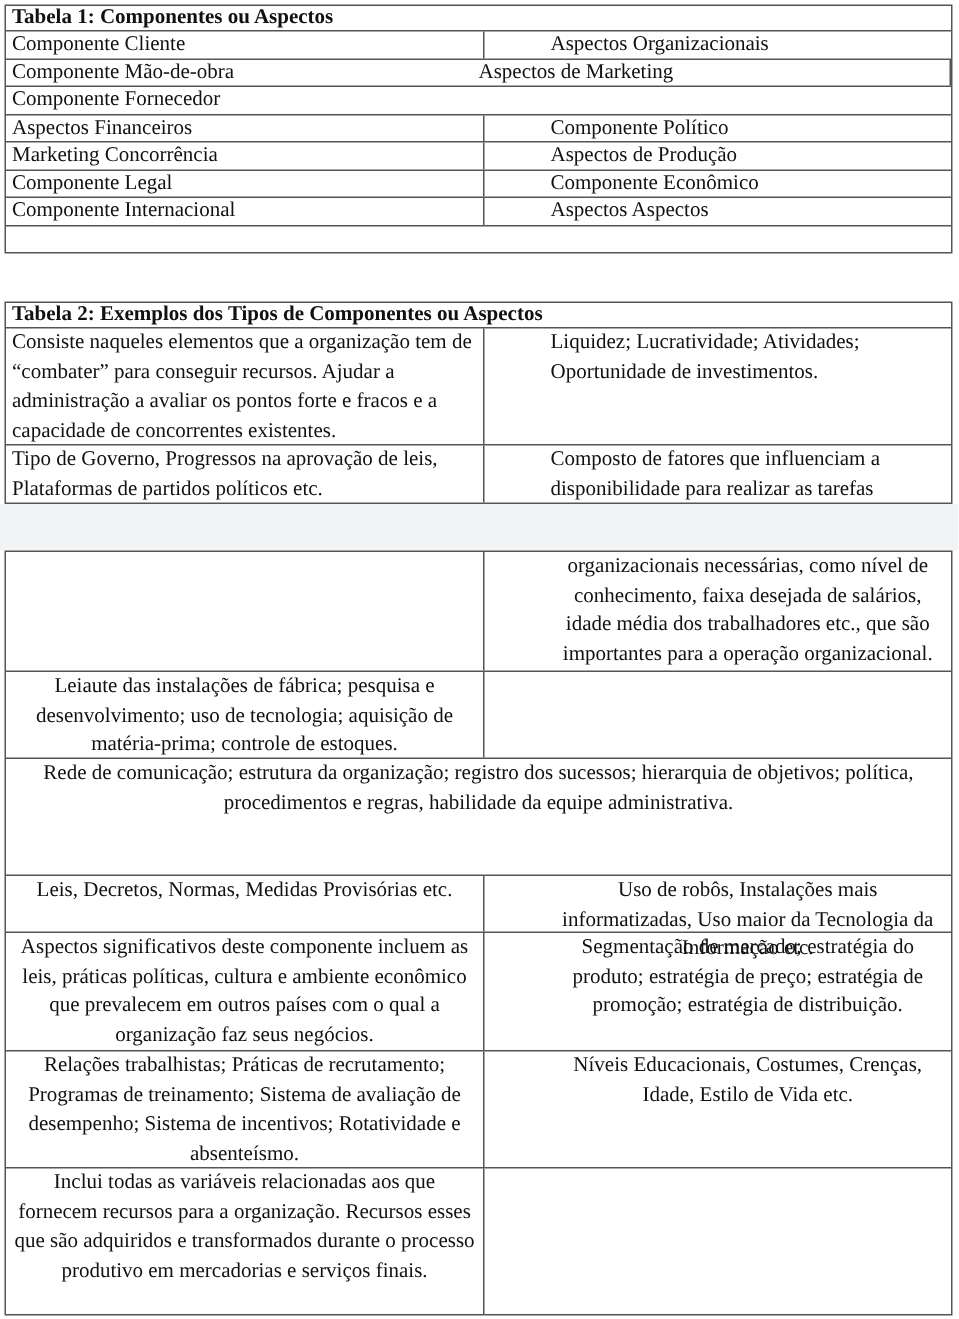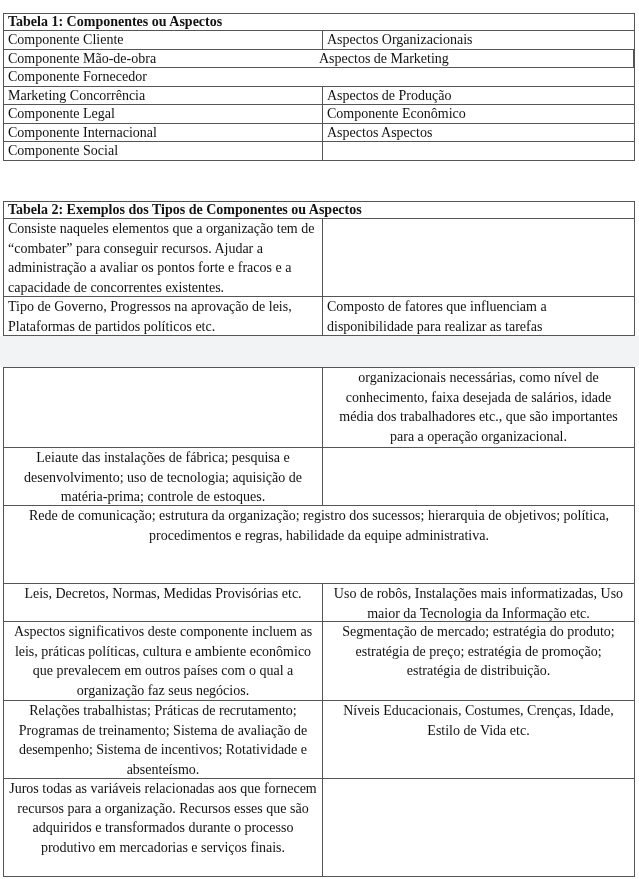--- a/index.html
+++ b/index.html
@@ -2,26 +2,26 @@
 <html><head>
 <meta charset="utf-8">
 <style>
   html, body { margin: 0; padding: 0; background: #ffffff; }
   body { width: 639px; height: 879px; position: relative; overflow: hidden;
          font-family: "Liberation Serif", "DejaVu Serif", serif; color: #111; }
   .tbl { position: absolute; left: 3px; width: 632px; border: 1.5px solid #555;
          box-sizing: border-box; border-collapse: collapse; }
   .hdr { font-weight: bold; font-size: 14px; line-height: 16px; height: 17px;
          padding: 0 0 0 4px; border-bottom: 1.5px solid #555; box-sizing: border-box; }
-  .row { display: flex; border-bottom: 1px solid #555; box-sizing: border-box; }
+  .row { display: flex; border-bottom: 1px solid #555; box-sizing: border-box; gap: 40px; }
   .row:last-child { border-bottom: none; }
   .cell { box-sizing: border-box; padding: 0 4px; font-size: 14px; }
   .cell.left { width: 319px; border-right: 1px solid #555; }
   .cell.right { flex: 1; }
-  #t1 { top: 13px; }
+  #t1 { top: 3px; }
   #t1 .cell { line-height: 17.5px; height: 17.5px; white-space: nowrap; }
   #t2 { top: 201px; }
   #t2 .cell, #t3 .cell { line-height: 19.5px; }
   .gray-band { position: absolute; left: 0; top: 336px; width: 639px; height: 31px; background: #f2f3f4; }
   #t3 { top: 367px; border-top: 1.5px solid #555; text-align: center; }
 </style>
 </head>
 <body>
 
 <div class="tbl" id="t1">
@@ -31,41 +31,45 @@
       <div class="cell right">Aspectos Organizacionais</div>
     </div>
   <div class="row">
       <div class="cell right">Componente Mão-de-obra</div>
       <div class="cell left">Aspectos de Marketing</div>
     </div>
   <div class="row">
       <div class="cell right">Componente Fornecedor</div>
     </div>
   <div class="row">
+      <div class="cell left">Aspectos Financeiros</div>
+      <div class="cell right">Componente Político</div>
+    </div>
+  <div class="row">
       <div class="cell left">Marketing Concorrência</div>
       <div class="cell right">Aspectos de Produção</div>
     </div>
   <div class="row">
       <div class="cell left">Componente Legal</div>
       <div class="cell right">Componente Econômico</div>
     </div>
   <div class="row">
       <div class="cell left">Componente Internacional</div>
       <div class="cell right">Aspectos Aspectos</div>
     </div>
   <div class="row">
-      <div class="cell left">Componente Social</div>
       <div class="cell right"></div>
     </div>
 </div>
 
 <div class="tbl" id="t2">
   <div class="hdr">Tabela 2: Exemplos dos Tipos de Componentes ou Aspectos</div>
   <div class="row" style="height:78px">
       <div class="cell left">Consiste naqueles elementos que a organização tem de “combater” para conseguir recursos. Ajudar a administração a avaliar os pontos forte e fracos e a capacidade de concorrentes existentes.</div>
+      <div class="cell right">Liquidez; Lucratividade; Atividades; Oportunidade de investimentos.</div>
     </div>
   <div class="row" style="height:38px">
       <div class="cell left">Tipo de Governo, Progressos na aprovação de leis, Plataformas de partidos políticos etc.</div>
       <div class="cell right">Composto de fatores que influenciam a disponibilidade para realizar as tarefas</div>
     </div>
 </div>
 
 <div class="gray-band"></div>
 
 <div class="tbl" id="t3">
@@ -85,16 +89,16 @@
     </div>
   <div class="row" style="height:79px">
       <div class="cell left">Aspectos significativos deste componente incluem as leis, práticas políticas, cultura e ambiente econômico que prevalecem em outros países com o qual a organização faz seus negócios.</div>
       <div class="cell right">Segmentação de mercado; estratégia do produto; estratégia de preço; estratégia de promoção; estratégia de distribuição.</div>
     </div>
   <div class="row" style="height:78px">
       <div class="cell left">Relações trabalhistas; Práticas de recrutamento; Programas de treinamento; Sistema de avaliação de desempenho; Sistema de incentivos; Rotatividade e absenteísmo.</div>
       <div class="cell right">Níveis Educacionais, Costumes, Crenças, Idade, Estilo de Vida etc.</div>
     </div>
   <div class="row" style="height:97px">
-      <div class="cell left">Juros todas as variáveis relacionadas aos que fornecem recursos para a organização. Recursos esses que são adquiridos e transformados durante o processo produtivo em mercadorias e serviços finais.</div>
+      <div class="cell left">Inclui todas as variáveis relacionadas aos que fornecem recursos para a organização. Recursos esses que são adquiridos e transformados durante o processo produtivo em mercadorias e serviços finais.</div>
       <div class="cell right"></div>
     </div>
 </div>
 
 </body></html>

